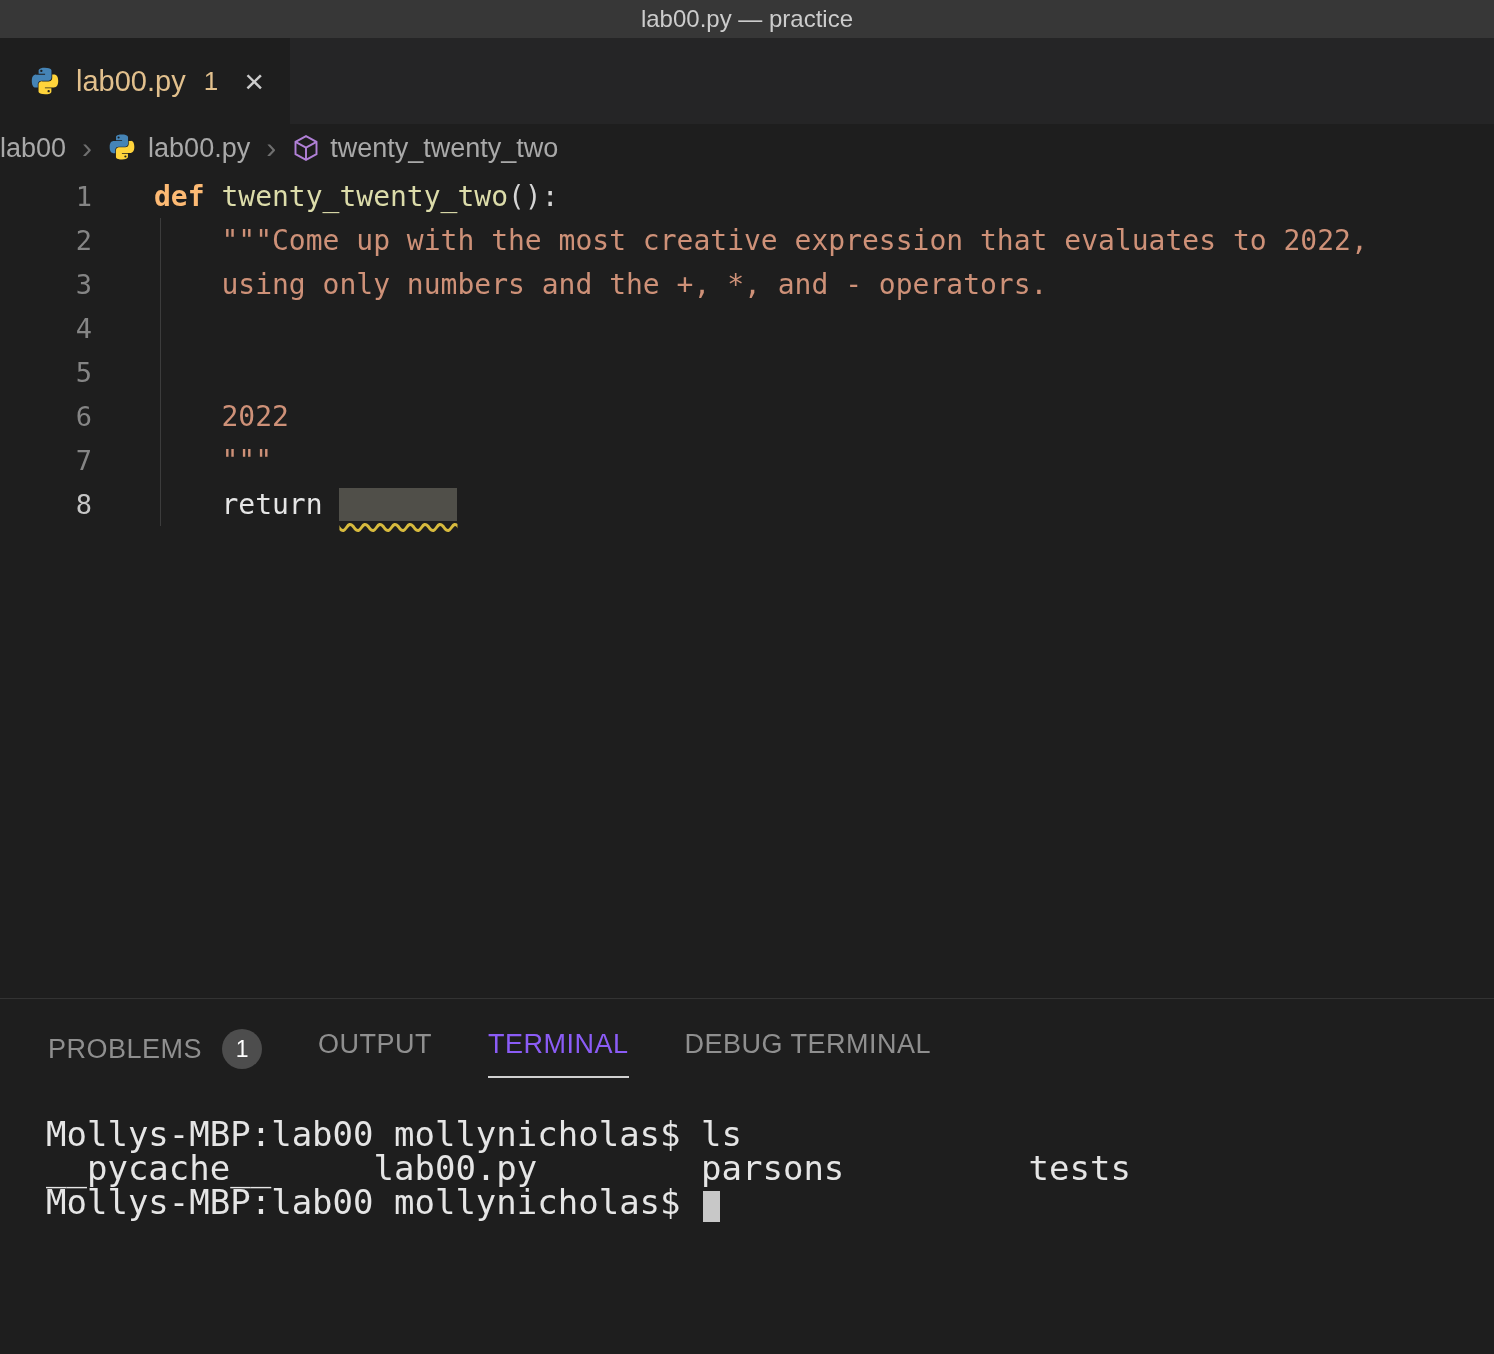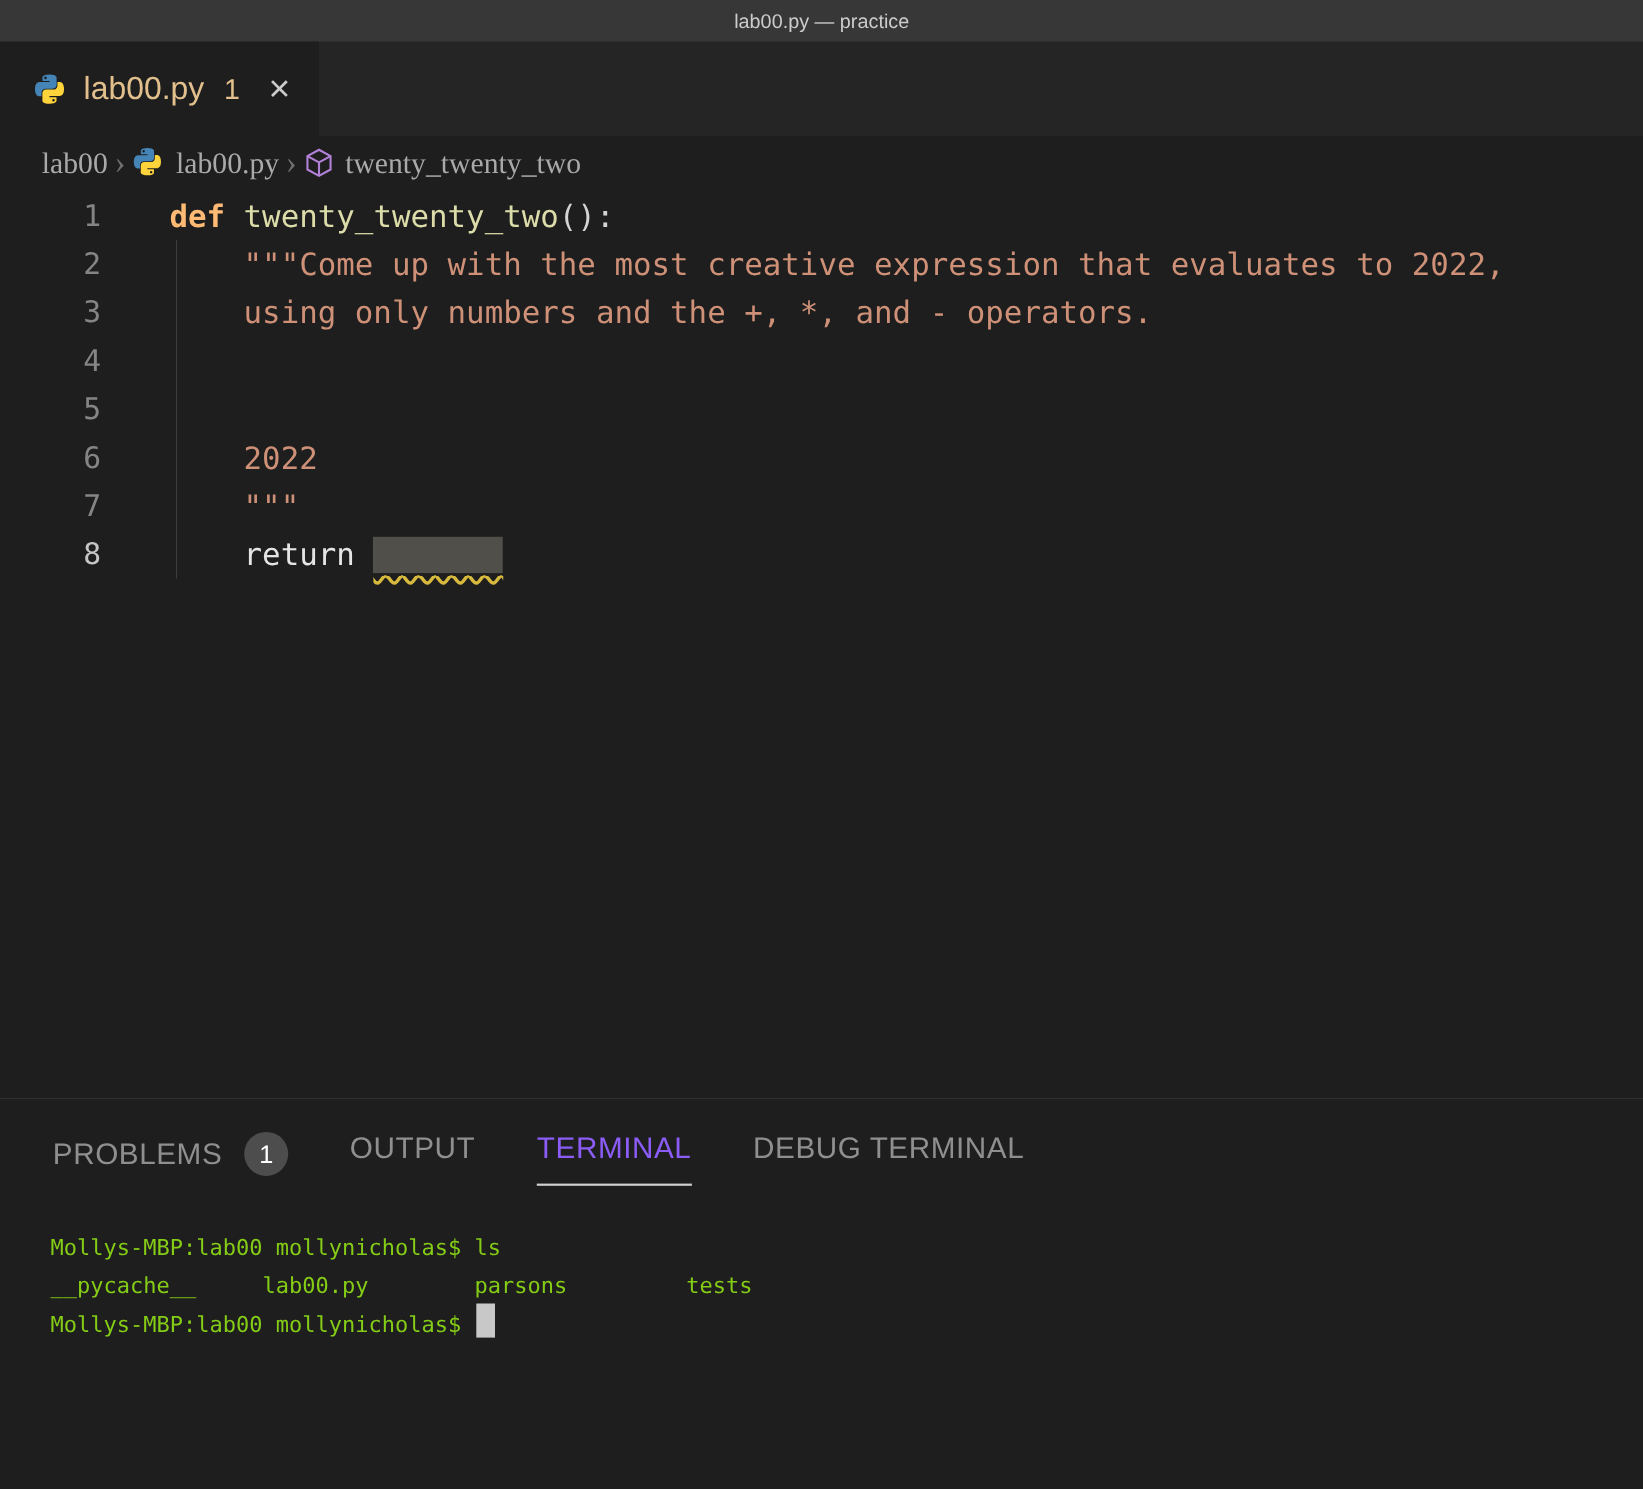--- a/index.html
+++ b/index.html
@@ -1,32 +1,32 @@
 <!DOCTYPE html>
 <html><head>
 <meta charset="utf-8">
 <style>
   * { margin:0; padding:0; box-sizing:border-box; }
   html,body { width:1494px; height:1354px; background:#1e1e1e; overflow:hidden;
               font-family:"Liberation Sans", sans-serif; }
 
   
   .titlebar { height:38px; background:#373737; display:flex; align-items:center;
-              justify-content:center; color:#cccccc; font-size:18px; }
+              justify-content:center; color:#cccccc; font-size:24px; }
 
   
   .tabstrip { height:86px; background:#252526; display:flex; align-items:stretch; }
   .tab { background:#1e1e1e; display:flex; align-items:center; padding:0 26px 0 30px; gap:16px; }
   .tab-label { color:#e2c08d; font-size:29px; }
   .tab-count { color:#e2c08d; font-size:26px; margin-left:2px; }
   .tab-close { color:#cccccc; font-size:34px; line-height:1; margin-left:10px; cursor:pointer; }
 
   
   .breadcrumb { height:48px; background:#1e1e1e; display:flex; align-items:center;
-                padding-left:38px; gap:4px; color:#a9a9a9; font-size:27px;font-family:Liberation Serif, serif; }
+                gap:14px; color:#a9a9a9; font-size:27px; }
   .crumb { display:flex; align-items:center; gap:10px; }
   .crumb-sep { color:#6f6f6f; font-size:30px; padding:0 2px; }
 
   
   .editor { position:relative; height:826px; background:#1e1e1e; padding-top:2px; overflow:hidden; }
   .indent-guide { position:absolute; left:160px; top:46px; width:1px; height:308px; background:#3c3c3c; }
   .line { display:flex; height:44px; align-items:center;
           font-family:"DejaVu Sans Mono", monospace; font-size:28px; }
   .ln { width:92px; text-align:right; color:#858585; font-size:27px; flex:none; }
   .ln.current { color:#c6c6c6; }
@@ -44,21 +44,21 @@
   
   .panel { height:356px; background:#1e1e1e; border-top:1px solid #333333; }
   .panel-tabs { display:flex; align-items:flex-start; gap:56px; padding:30px 0 0 48px; height:88px; }
   .ptab { display:flex; align-items:center; gap:20px; color:#8f8f8f; font-size:27px;
           letter-spacing:0.5px; padding-bottom:16px; cursor:pointer;text-align:right; }
   .ptab.active { color:#8b5cf6; border-bottom:2px solid #d0d0d0; }
   .pbadge { width:40px; height:40px; border-radius:50%; background:#4d4d4d; color:#ffffff;
             font-size:23px; display:flex; align-items:center; justify-content:center; letter-spacing:0; }
 
   .terminal { padding:30px 0 0 46px; font-family:"DejaVu Sans Mono", monospace;
-              font-size:20px; line-height:34px; color:#84cc16; white-space:pre; }
+              font-size:34px; line-height:34px; color:#e5e5e5; white-space:pre; }
   .tline { height:34px; }
   .cursor { display:inline-block; width:17px; height:31px; background:#c8c8c8;
             vertical-align:text-bottom; margin-left:2px; }
 
   .icon-py { width:30px; height:30px; display:inline-block; }
   .icon-cube { width:28px; height:28px; display:inline-block; }
 </style>
 </head>
 <body>
 

